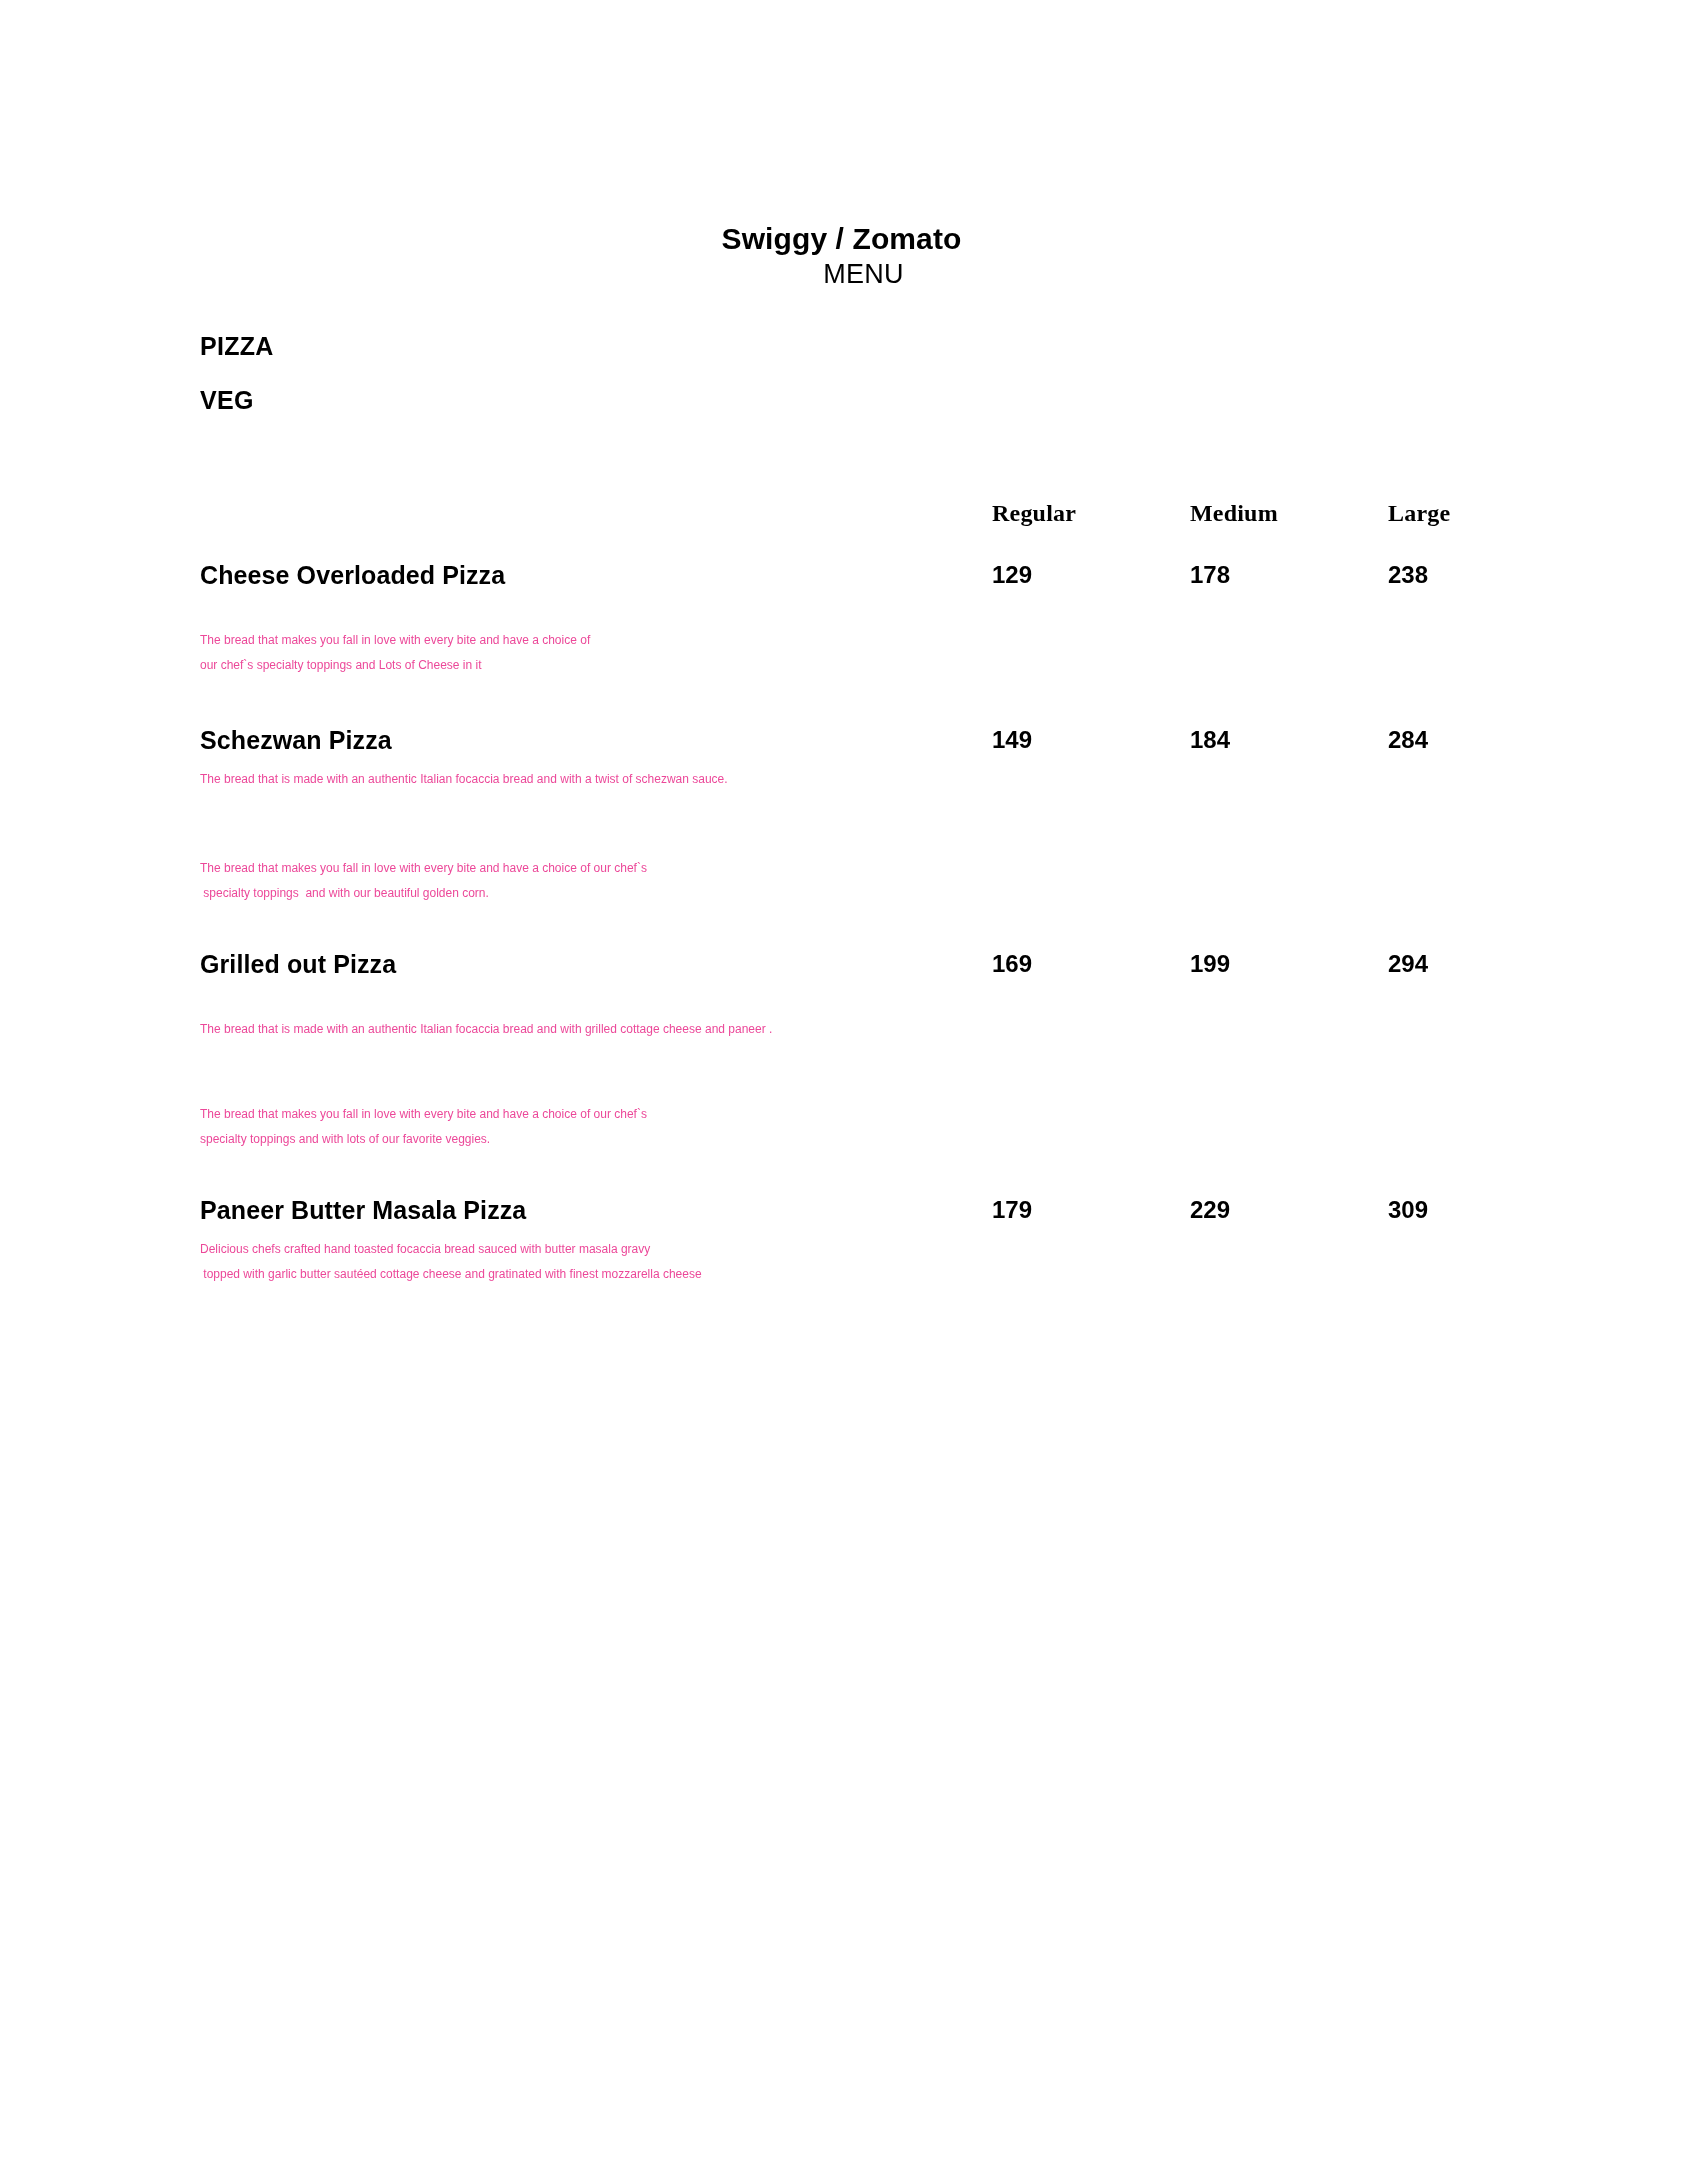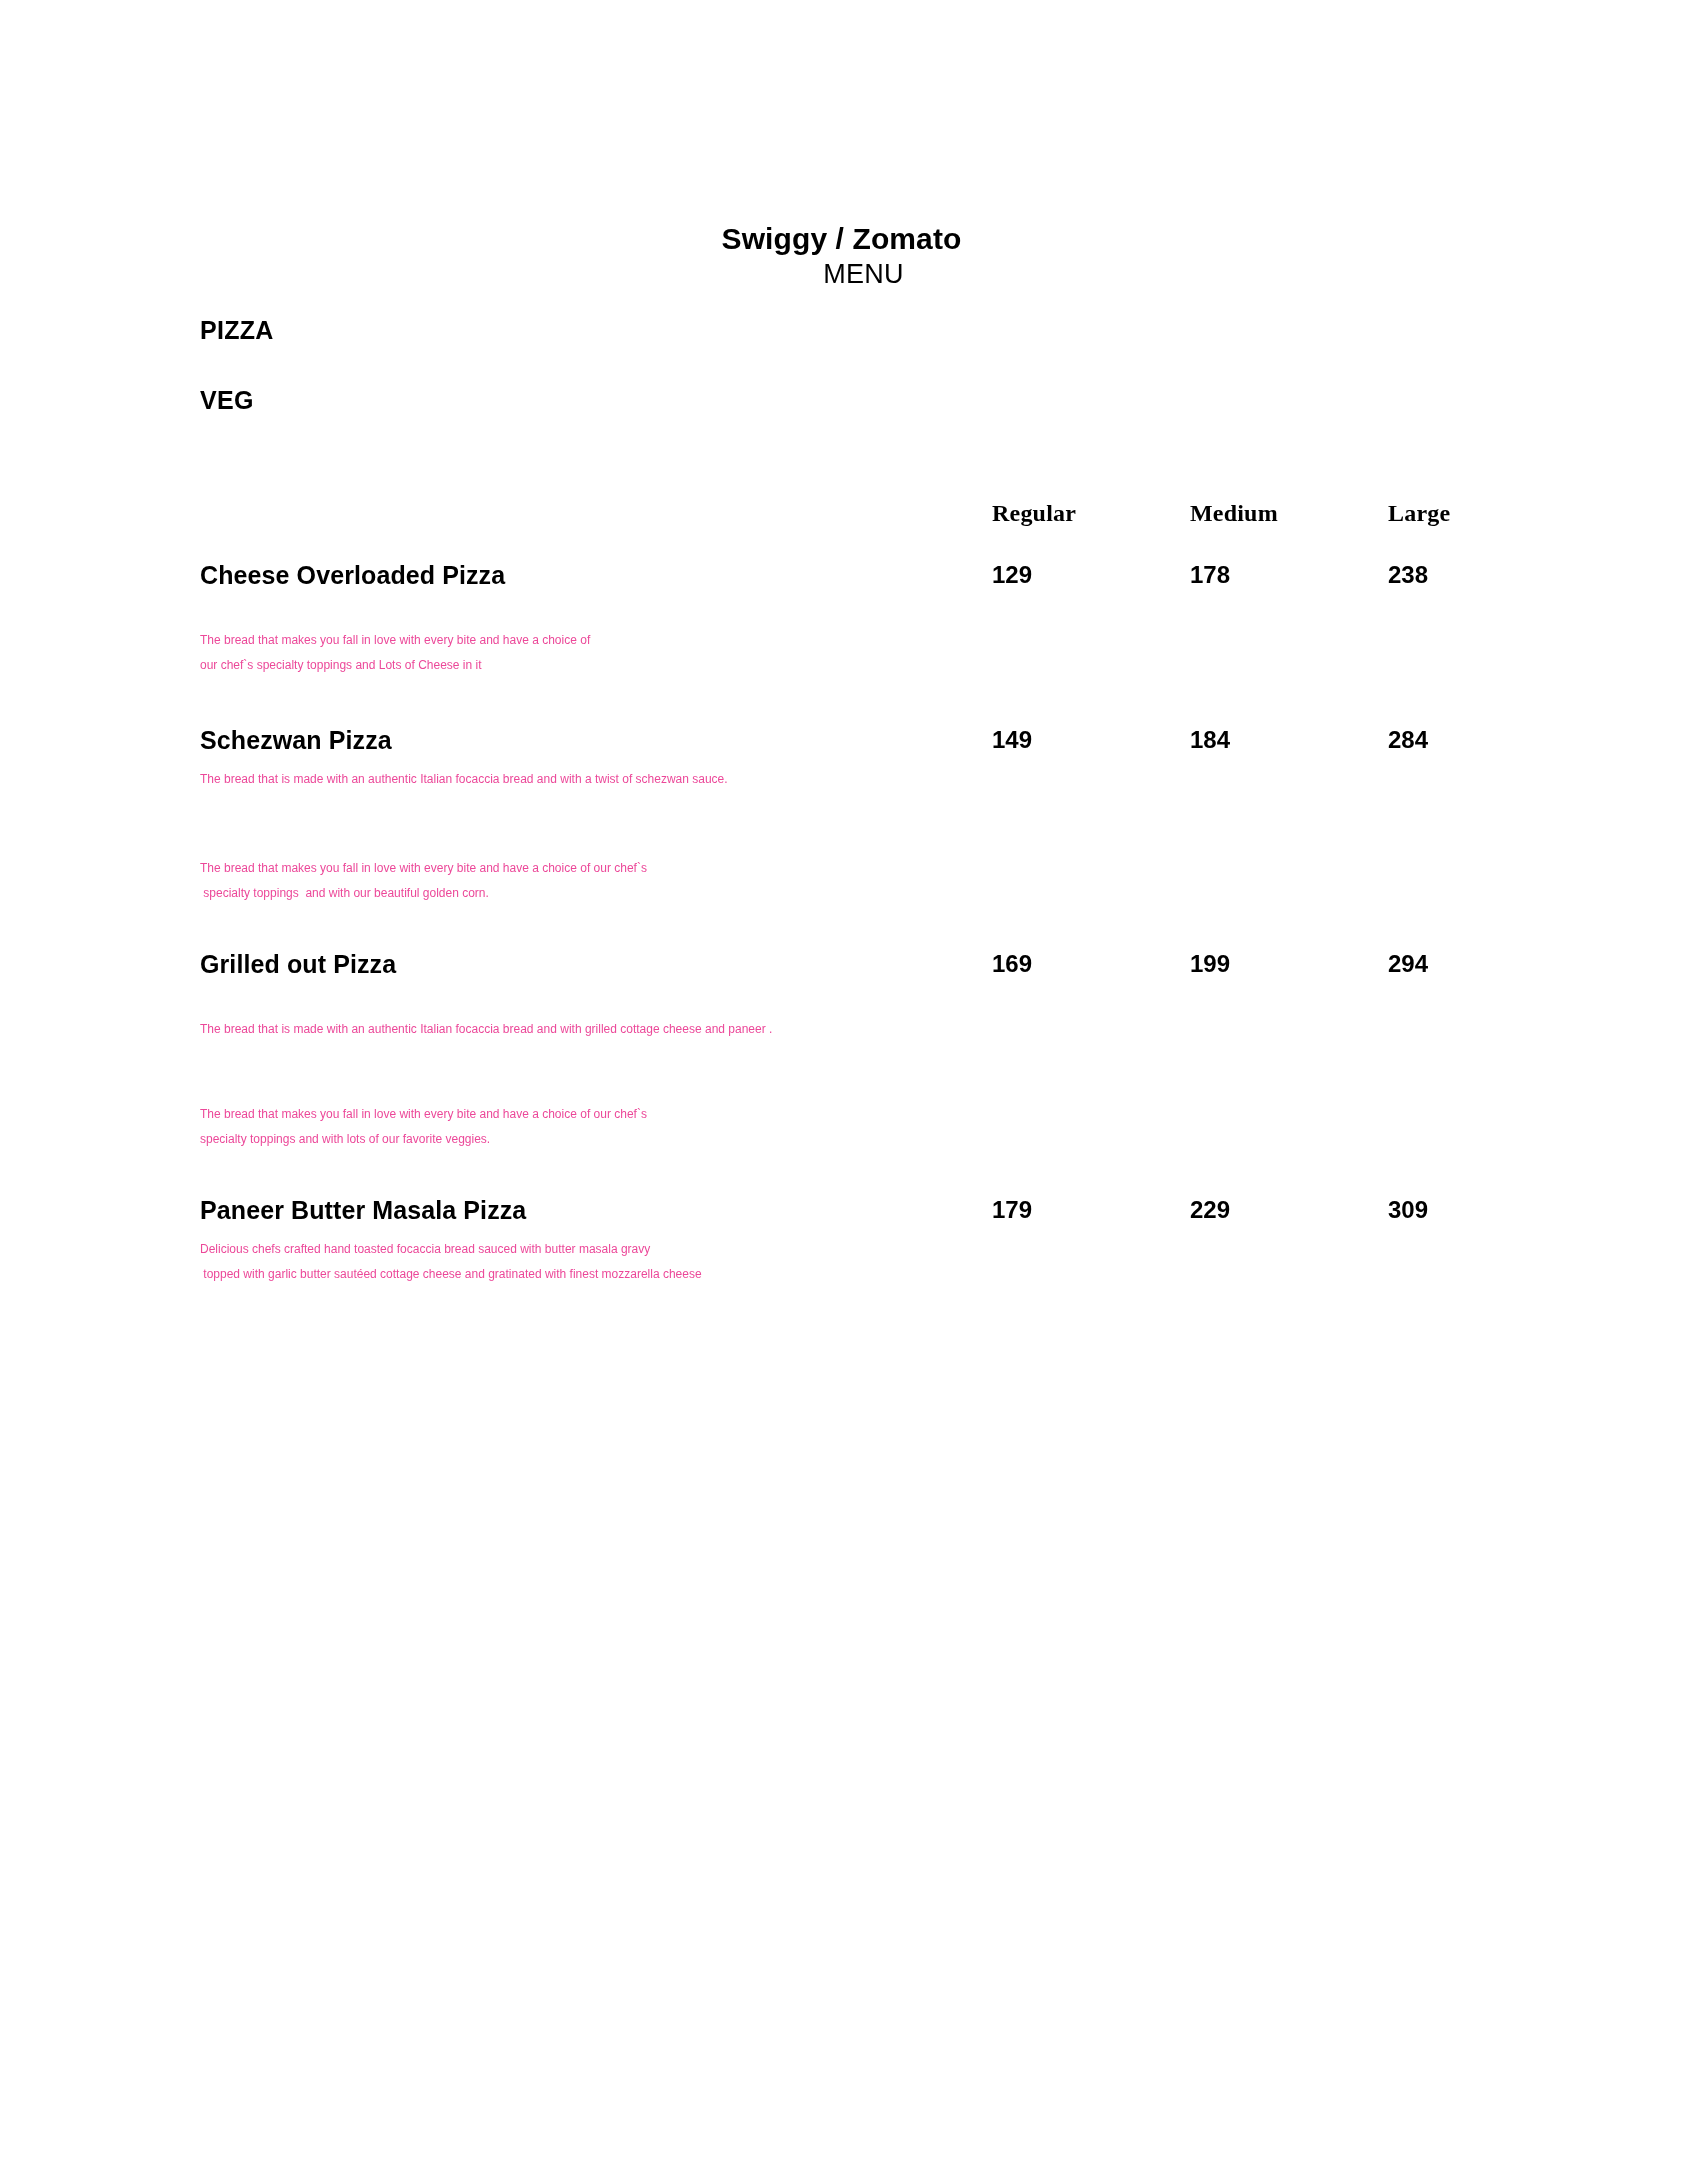--- a/index.html
+++ b/index.html
@@ -47,21 +47,21 @@
   }
 
   
   .section-heading {
     position: absolute;
     left: 200px;
     font-size: 25px;
     font-weight: bold;
     letter-spacing: 0.3px;
   }
-  #sec-pizza { top: 316px; }
+  #sec-pizza { top: 332px; }
   #sec-veg   { top: 386px; }
 
   
   .menu-table {
     position: absolute;
     left: 200px;
     top: 500px;
     width: 1267px;
     border-collapse: collapse;
   }

